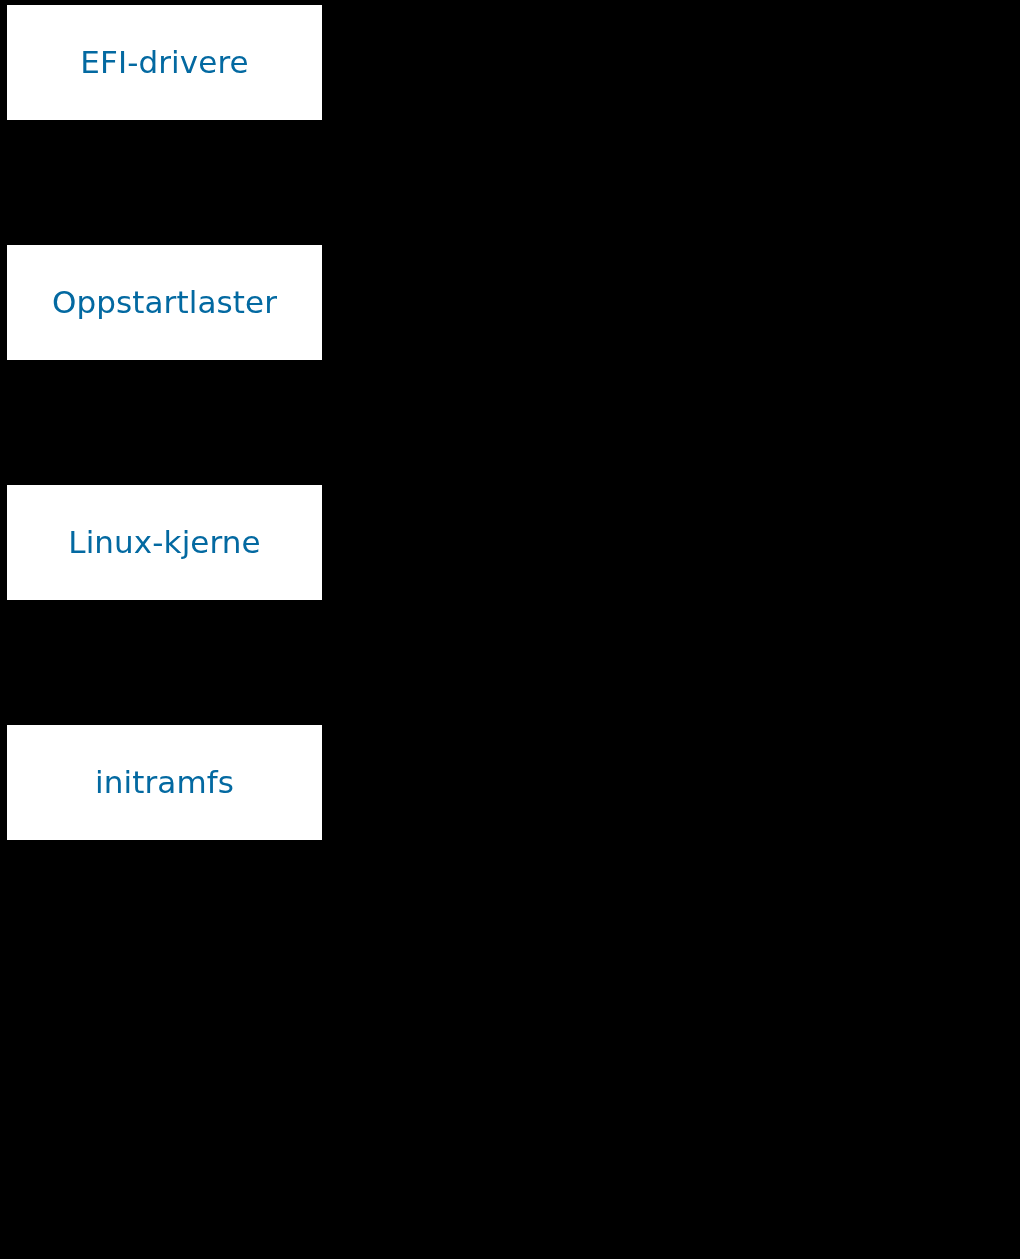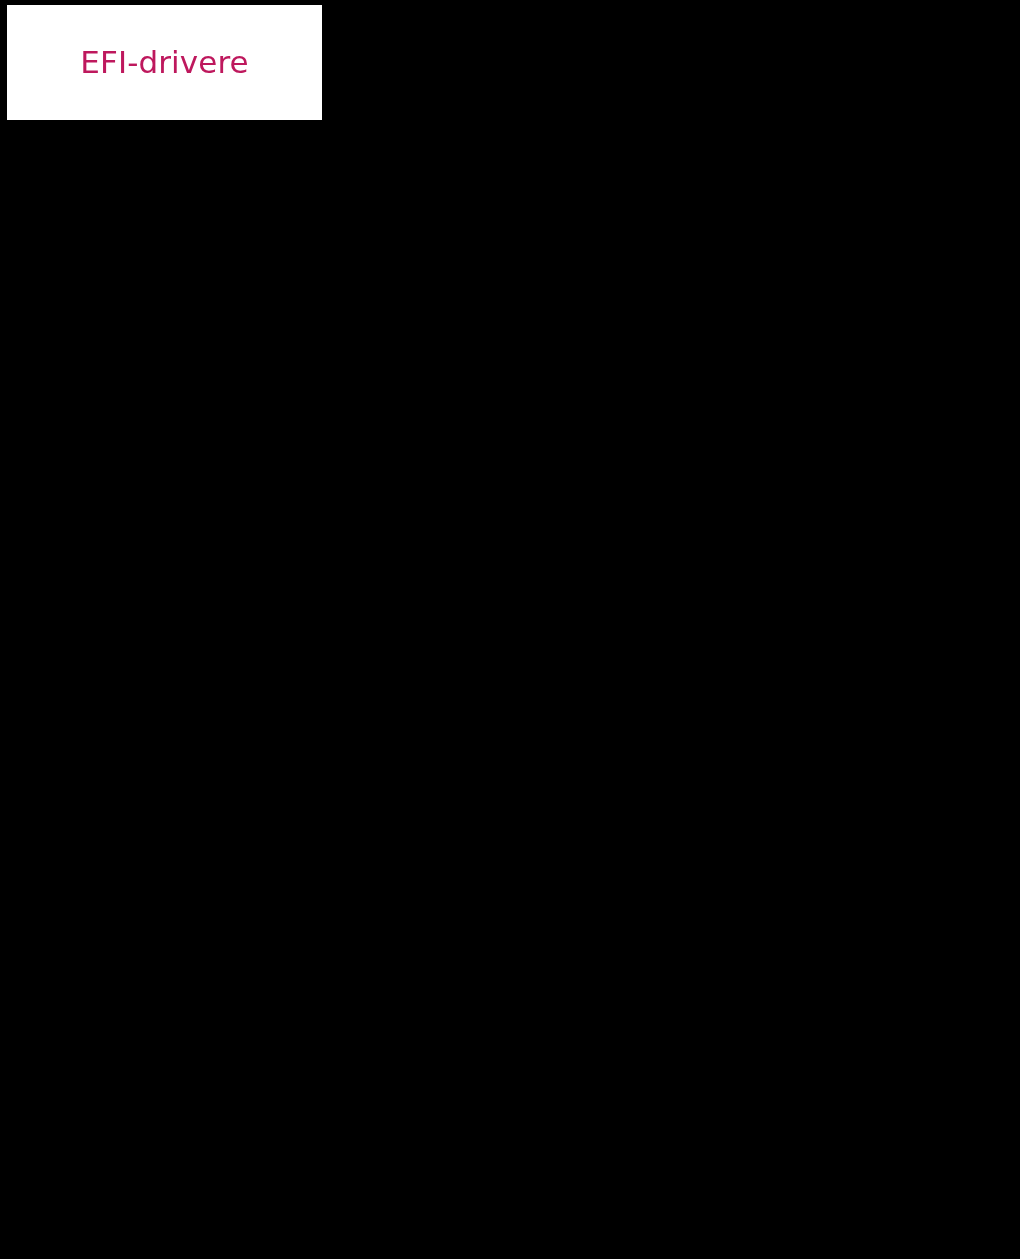--- a/index.html
+++ b/index.html
@@ -25,21 +25,21 @@
     left: 7px;
     width: 315px;
     height: 115px;
     background: #ffffff;
     display: flex;
     align-items: center;
     justify-content: center;
     box-sizing: border-box;
   }
   .stage-label {
-    color: #be185d;
+    color: #0369a1;
     font-family: "DejaVu Sans", sans-serif;
     font-size: 31px;
     font-weight: 400;
     line-height: 1;
     letter-spacing: 0.1px;
     white-space: nowrap;
     text-align: center;
   }
   .box-0 { top: 5px; }
   .box-1 { top: 245px; }
@@ -49,17 +49,26 @@
 </style>
 </head>
 <body>
 
 <div id="diagram-canvas">
 
   <div class="stage-box box-0">
     <span class="stage-label">EFI-drivere</span>
   </div>
 
+  <div class="stage-box box-1">
+    <span class="stage-label">Oppstartlaster</span>
+  </div>
 
+  <div class="stage-box box-2">
+    <span class="stage-label">Linux-kjerne</span>
+  </div>
 
+  <div class="stage-box box-3">
+    <span class="stage-label">initramfs</span>
+  </div>
 
 
 </div>
 
 </body></html>

